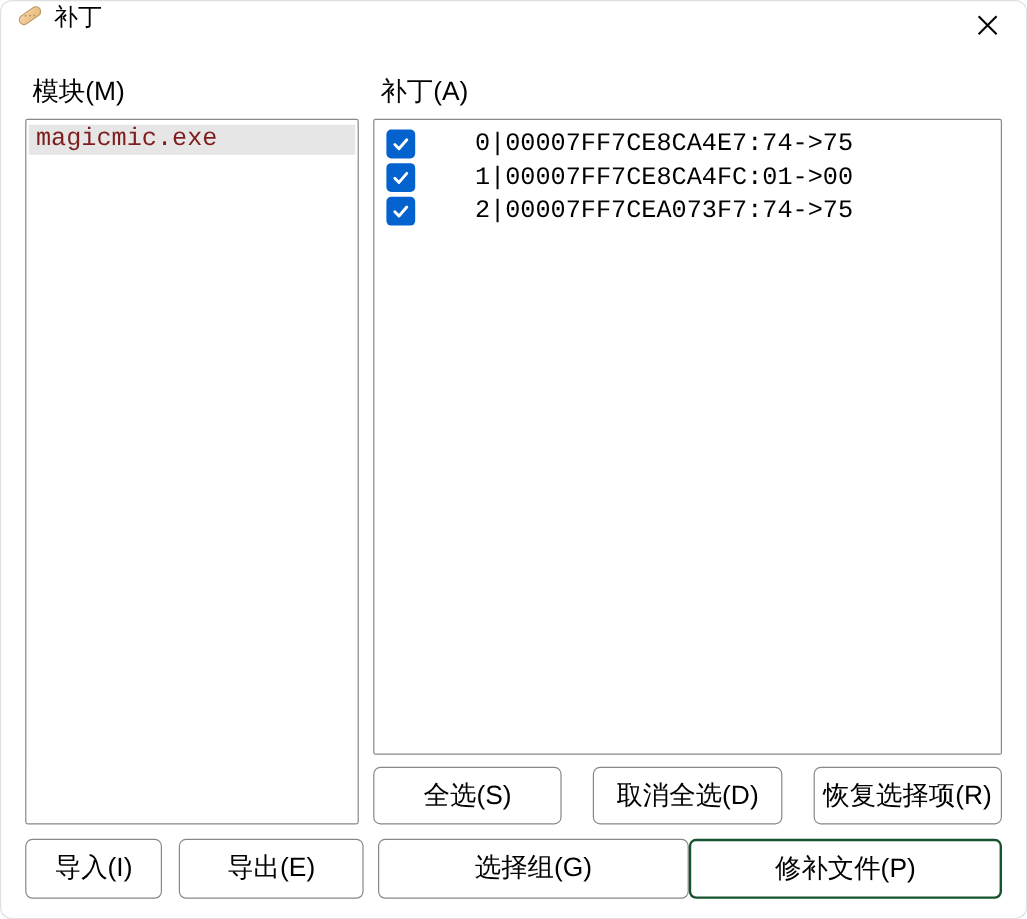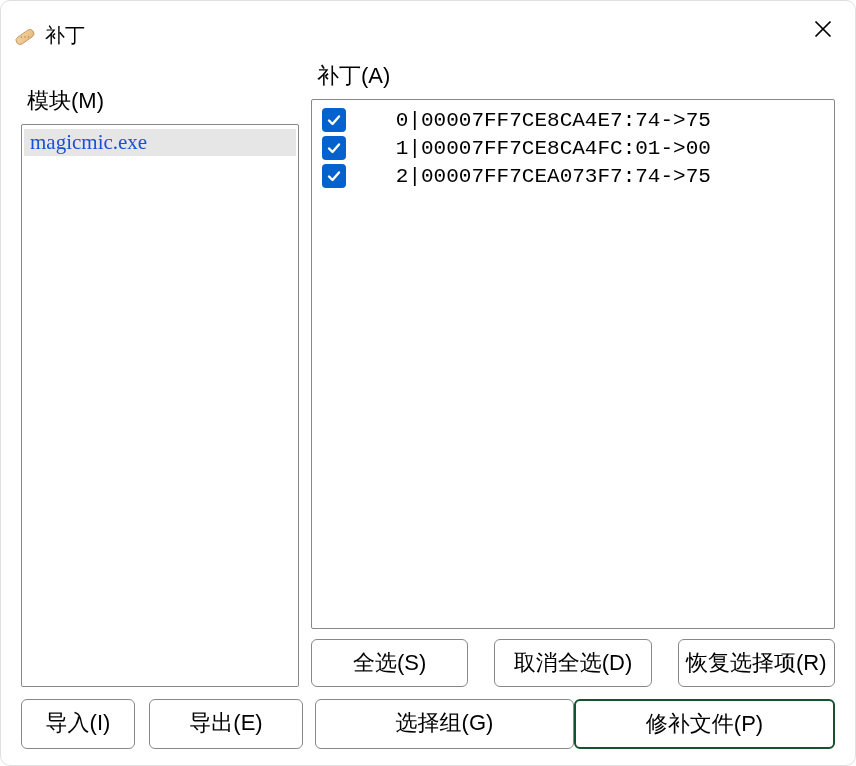--- a/index.html
+++ b/index.html
@@ -15,21 +15,21 @@
       height: 766px;
       background: #fff;
       border: 1px solid #e0e0e0;
       border-radius: 10px;
       display: flex;
       flex-direction: column;
     }
     .titlebar {
       height: 48px;
       display: flex;
-      align-items: flex-end;
+      align-items: flex-start;
       padding: 0 12px;
       flex-shrink: 0;
     }
     .titlebar .icon {
       width: 24px;
       height: 24px;
       margin-right: 8px;
       display: flex;
       align-items: center;
       justify-content: center;
@@ -52,21 +52,20 @@
       flex: 1;
       display: flex;
       gap: 12px;
       padding: 12px 20px 4px 20px;
       min-height: 0;
     }
     .left-col {
       width: 278px;
       display: flex;
       flex-direction: column;
-      margin-top: 25px;
     }
     .right-col {
       flex: 1;
       display: flex;
       flex-direction: column;
       min-width: 0;
     }
     .group {
       display: flex;
       flex-direction: column;
@@ -87,25 +86,25 @@
       display: flex;
       flex-direction: column;
       border-radius: 2px;
     }
     .module-list {
       padding: 4px 2px;
       flex: 1;
       overflow-y: auto;
     }
     .module-item {
-      font-family: Liberation Serif, serif;
+      font-family: Liberation Mono, monospace;
       font-size: 21px;
       padding: 1px 6px;
       background: #e6e6e6;
-      color: #1d4ed8;
+      color: #7f1d1d;
       cursor: default;
     }
     .patch-container {
       flex: 1;
       display: flex;
       flex-direction: column;
       min-height: 0;
       overflow: hidden;
     }
     .patch-scroll {

